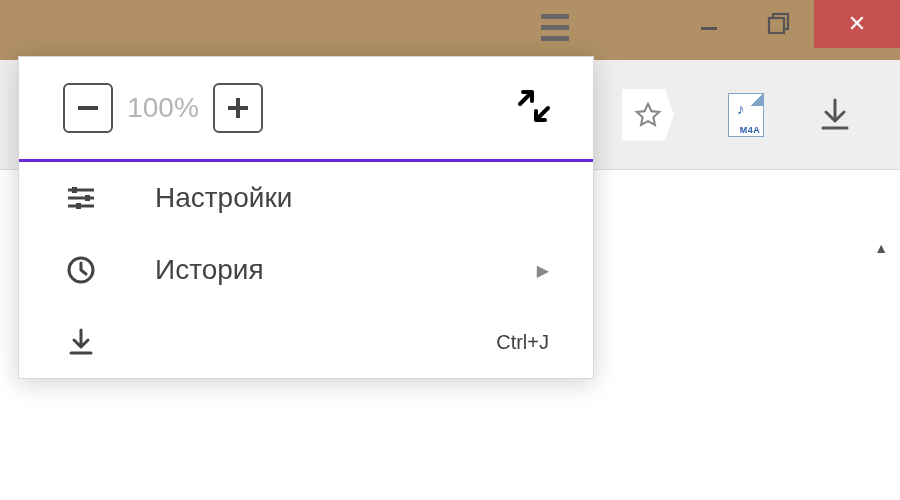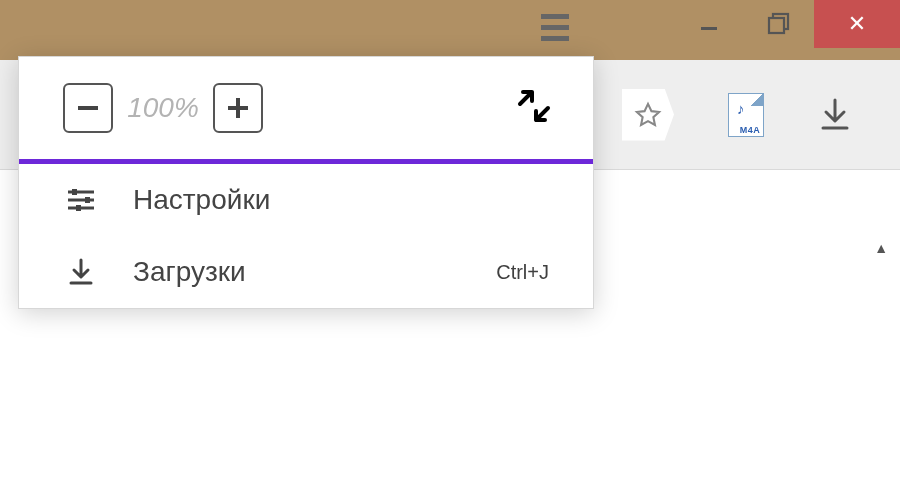--- a/index.html
+++ b/index.html
@@ -114,22 +114,21 @@
     width:576px;
     background:#fff;
     border:1px solid #d7d7d7;
     box-shadow:0 4px 24px rgba(0,0,0,0.18);
     z-index:10;
   }
   .menu-zoomrow {
     display:flex;
     align-items:center;
     padding:26px 30px 26px 44px;
-    border-bottom:5px solid #6d28d9;
-    font-style:italic;
+    border-bottom:3px solid #6d28d9;
   }
   .zoom-btn {
     width:50px; height:50px;
     border:2px solid #555;
     border-radius:6px;
     display:flex; align-items:center; justify-content:center;
     color:#444;
     cursor:pointer;
   }
   .zoom-level {
@@ -147,21 +146,21 @@
     gap:34px;
     cursor:pointer;
     font-size:28px;
     color:#444;
   }
   .menu-item .mi-icon {
     width:36px;
     display:flex; justify-content:center;
     color:#444;
   }
-  .menu-item .mi-label { flex:0 0 auto; }
+  .menu-item .mi-label { flex:0 0 auto;margin-left:22px; }
   .menu-item .mi-fill { flex:1; }
   .menu-item .mi-shortcut {
     font-size:20px;
     color:#404040;
   }
   .menu-item .mi-chevron {
     color:#888;
     font-size:16px;
   }
 </style>
@@ -247,25 +246,35 @@
         <line x1="3" y1="16" x2="29" y2="16" stroke="#444" stroke-width="3"></line>
         <line x1="3" y1="24" x2="29" y2="24" stroke="#444" stroke-width="3"></line>
         <rect x="7" y="5" width="5" height="6" fill="#444"></rect>
         <rect x="20" y="13" width="5" height="6" fill="#444"></rect>
         <rect x="11" y="21" width="5" height="6" fill="#444"></rect>
       </svg>
     </span>
     <span class="mi-label">Настройки</span>
   </div>
 
+  <div class="menu-item">
+    <span class="mi-icon">
+      <svg width="32" height="32" viewBox="0 0 32 32">
+        <circle cx="16" cy="16" r="12" fill="none" stroke="#444" stroke-width="3"></circle>
+        <path d="M16 9 V16 L21 20" fill="none" stroke="#444" stroke-width="3" stroke-linecap="round"></path>
+      </svg>
+    </span>
+    <span class="mi-label">История</span>
+    <span class="mi-fill"></span>
+    <span class="mi-chevron">▶</span>
+  </div>
 
   <div class="menu-item">
     <span class="mi-icon">
       <svg width="32" height="32" viewBox="0 0 32 32">
         <path d="M16 4 V20 M9 14 L16 21 L23 14" fill="none" stroke="#444" stroke-width="3" stroke-linecap="round" stroke-linejoin="round"></path>
         <line x1="6" y1="27" x2="26" y2="27" stroke="#444" stroke-width="3" stroke-linecap="round"></line>
       </svg>
     </span>
-    <span class="mi-label">Загрузки</span>
     <span class="mi-fill"></span>
     <span class="mi-shortcut">Ctrl+J</span>
   </div>
 </div>
 
 </body></html>

